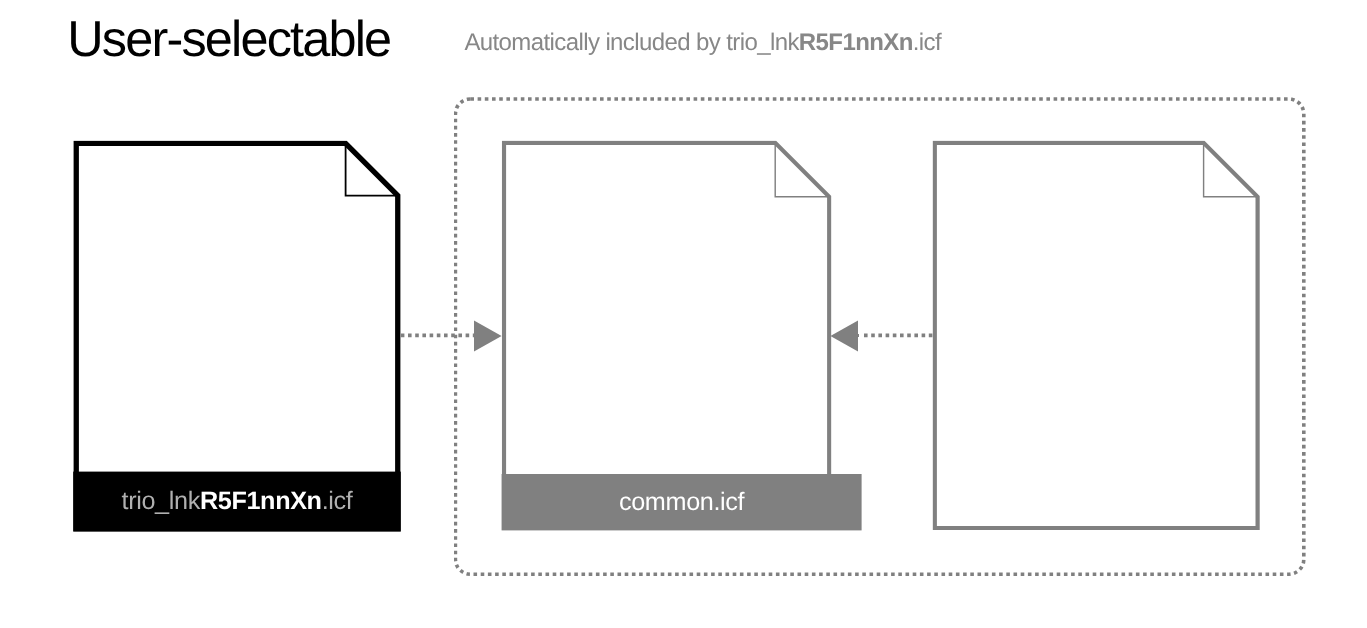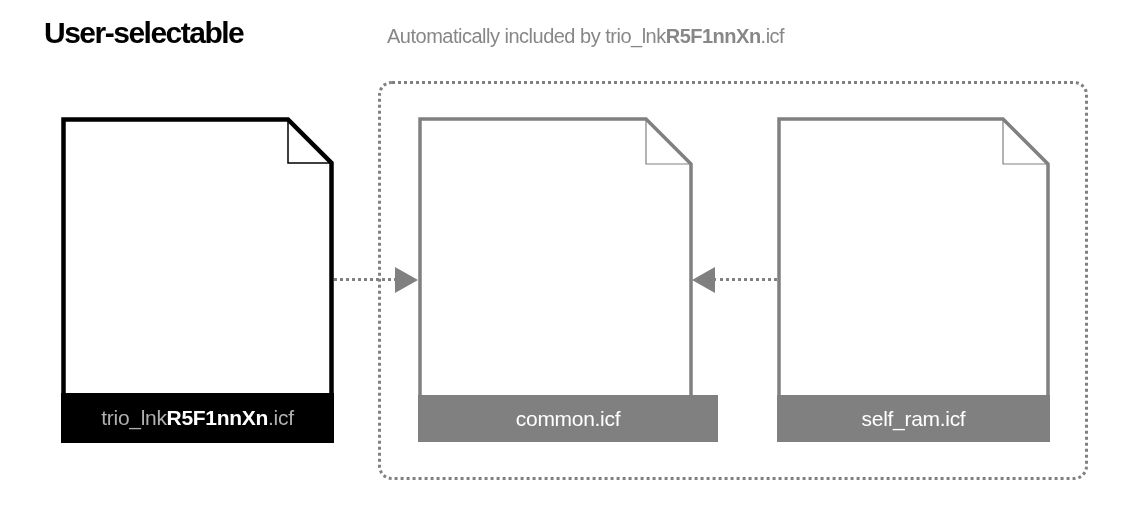--- a/index.html
+++ b/index.html
@@ -6,25 +6,24 @@
   .stage{
     position:relative;
     width:1139px;height:523px;
     background:#ffffff;
     font-family:"Liberation Sans", sans-serif;
     overflow:hidden;
   }
   
   .heading{position:absolute;white-space:nowrap;}
   .heading-left{
-    left:44px;top:10px;
-    font-size:30px;line-height:46px;
+    left:56px;top:10px;
+    font-size:42px;line-height:46px;
     letter-spacing:-1.5px;
     color:var(--primary,#000);
-    font-weight:bold;
   }
   .heading-right{
     left:387px;top:18px;
     font-size:20px;line-height:36px;
     letter-spacing:-0.5px;
     color:var(--heading_gray,#878787);
   }
   .heading-right .b{font-weight:bold;}
   
   .include-group{
@@ -112,21 +111,20 @@
       <path class="doc-fold-gray" d="M228 2 V47 H273"></path>
     </svg>
     <div class="file-bar bar-gray">common.icf</div>
   </div>
 
   <div class="file file-selfram">
     <svg width="273" height="325" viewBox="0 0 273 325" aria-hidden="true">
       <path class="doc-outline-gray" d="M2 2 H226 L271 47 V323 H2 Z"></path>
       <path class="doc-fold-gray" d="M226 2 V47 H271"></path>
     </svg>
-    <div class="file-bar bar-gray">self_ram.icf</div>
   </div>
 
   <div class="arrow arrow-user-to-common">
     <div class="dash"></div>
     <div class="head head-right"></div>
   </div>
 
   <div class="arrow arrow-selfram-to-common">
     <div class="head head-left"></div>
     <div class="dash"></div>

